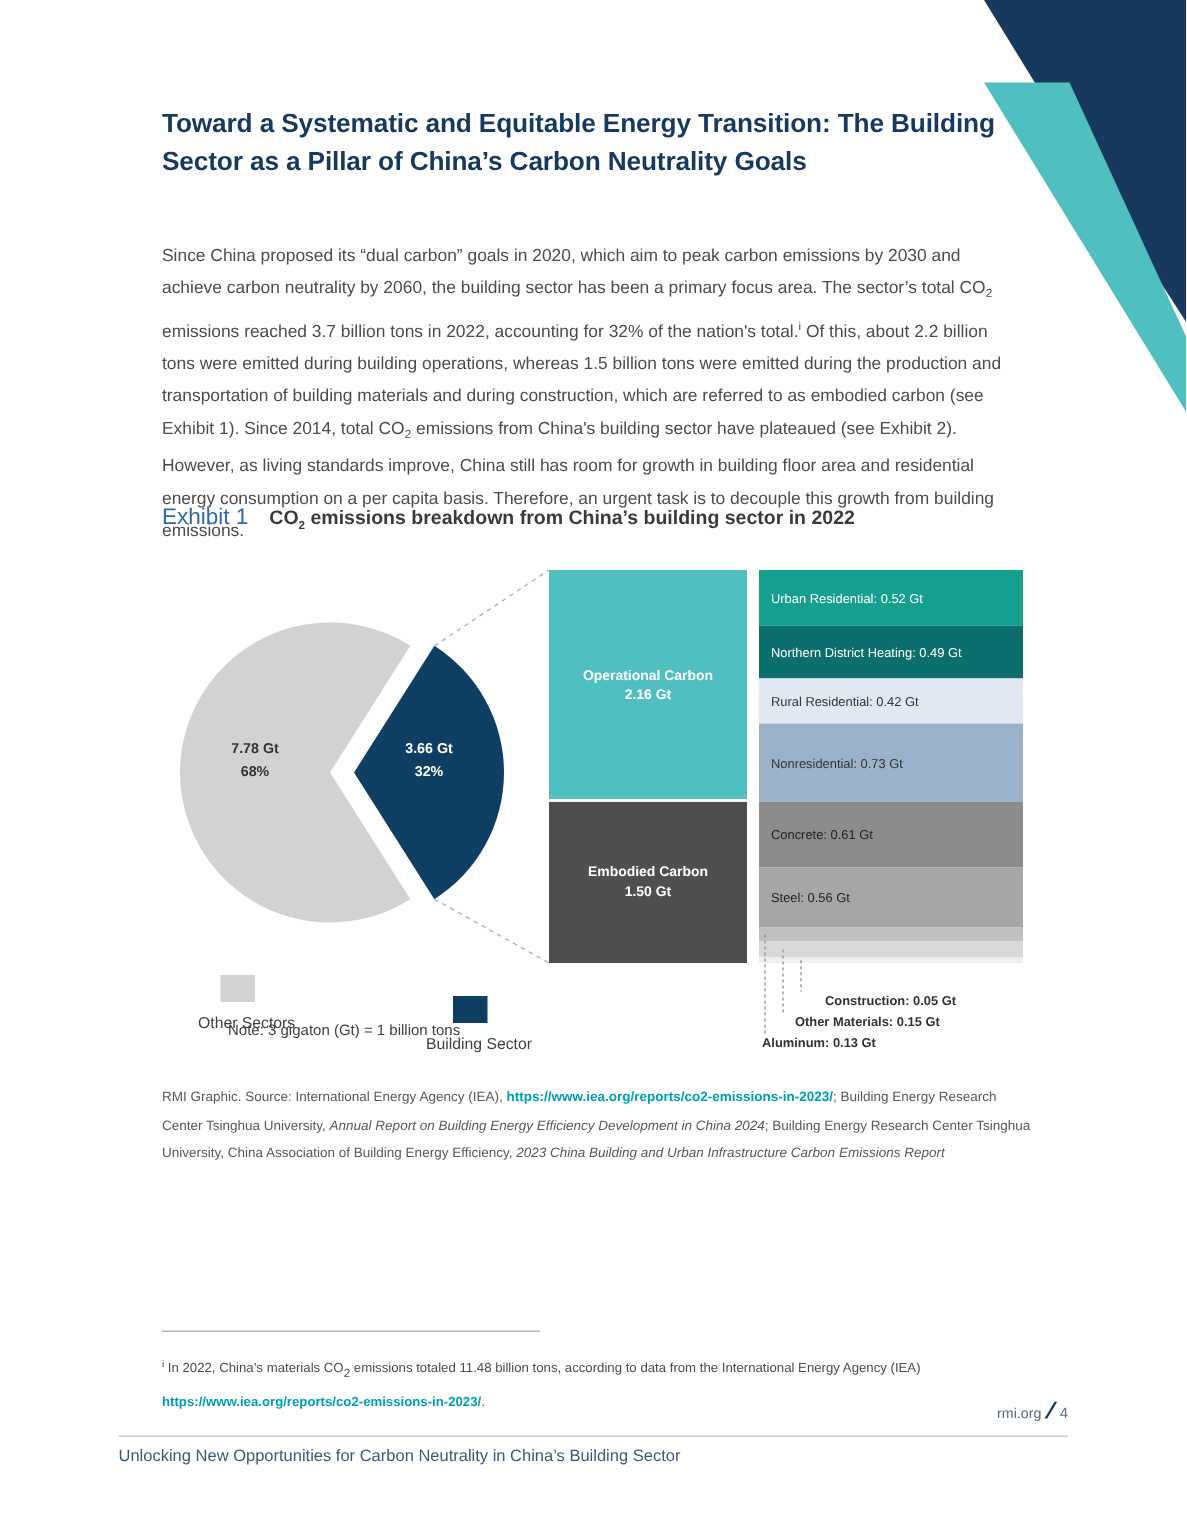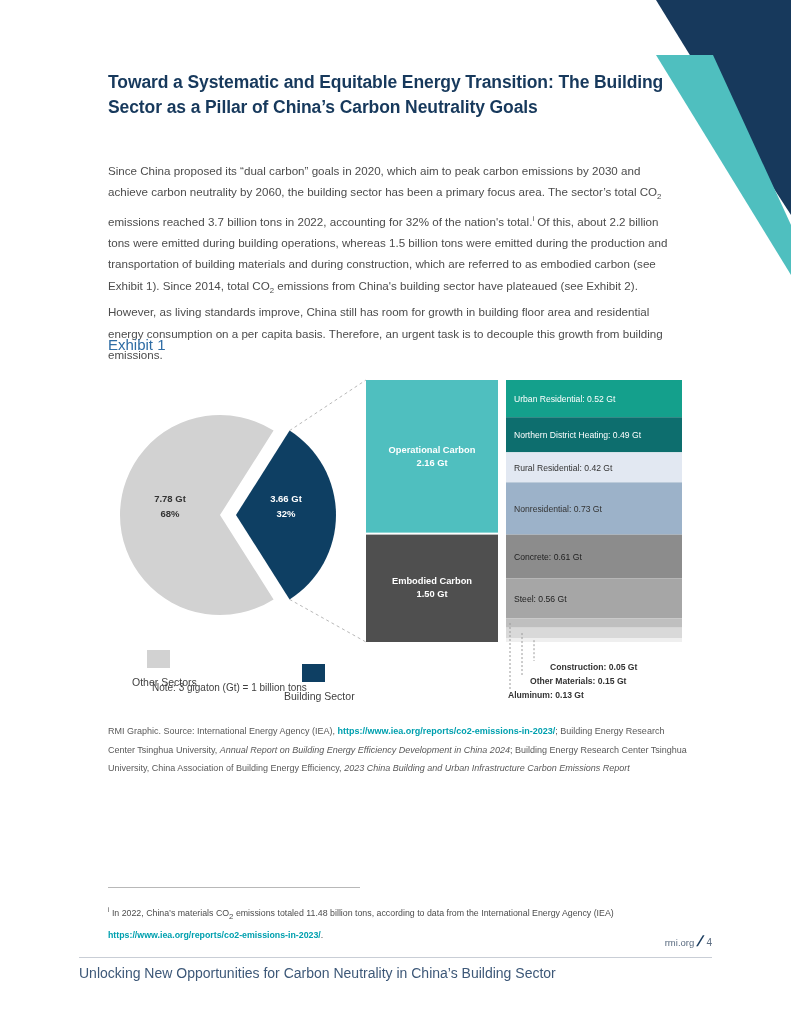--- a/index.html
+++ b/index.html
@@ -164,21 +164,21 @@
     left: 79px;
     top: 957px;
     width: 633px;
     height: 1px;
     background: #c9ced6;
   }
   .footer-left {
     position: absolute;
     left: 79px;
     top: 965px;
-    font-size: 14px;
+    font-size: 11px;
     color: #3d5878;
   }
   .footer-right {
     position: absolute;
     right: 79px;
     top: 932px;
     display: flex;
     align-items: baseline;
     gap: 4px;
     font-size: 9.5px;
@@ -207,20 +207,21 @@
   </div>
 
   <h1 class="title">Toward a Systematic and Equitable Energy Transition: The Building Sector as a Pillar of China’s Carbon Neutrality Goals</h1>
 
   <div class="body-text">
     <span>Since China proposed its “dual carbon” goals in 2020, which aim to peak carbon emissions by 2030 and achieve carbon neutrality by 2060, the building sector has been a primary focus area. The sector’s total CO</span><span class="sub">2</span><span> emissions reached 3.7 billion tons in 2022, accounting for 32% of the nation's total.</span><sup>i</sup><span> Of this, about 2.2 billion tons were emitted during building operations, whereas 1.5 billion tons were emitted during the production and transportation of building materials and during construction, which are referred to as embodied carbon (see Exhibit 1). Since 2014, total CO</span><span class="sub">2</span><span> emissions from China's building sector have plateaued (see Exhibit 2). However, as living standards improve, China still has room for growth in building floor area and residential energy consumption on a per capita basis. Therefore, an urgent task is to decouple this growth from building emissions.</span>
   </div>
 
   <div class="exhibit-head">
     <span class="exhibit-label">Exhibit 1</span>
+    <span class="exhibit-title"><span>CO</span><span class="sub">2</span><span> emissions breakdown from China’s building sector in 2022</span></span>
   </div>
 
   <div class="chart">
     <svg id="chart-svg" width="580" height="335" viewBox="0 0 580 335">
         <path d="M 112 145 L 165.58 229.43 A 100 100 0 1 1 165.58 60.57 Z" fill="#d2d2d2"></path>
         <path d="M 128 145 L 181.58 60.57 A 100 100 0 0 1 181.58 229.43 Z" fill="#0e3f63"></path>
         <text x="62" y="132" text-anchor="middle" fill="#333333" class="pie-lbl" font-weight="bold">7.78 Gt</text>
         <text x="62" y="147" text-anchor="middle" fill="#333333" class="pie-lbl" font-weight="normal">68%</text>
         <text x="178" y="132" text-anchor="middle" fill="#ffffff" class="pie-lbl" font-weight="bold">3.66 Gt</text>
         <text x="178" y="147" text-anchor="middle" fill="#ffffff" class="pie-lbl" font-weight="normal">32%</text>

